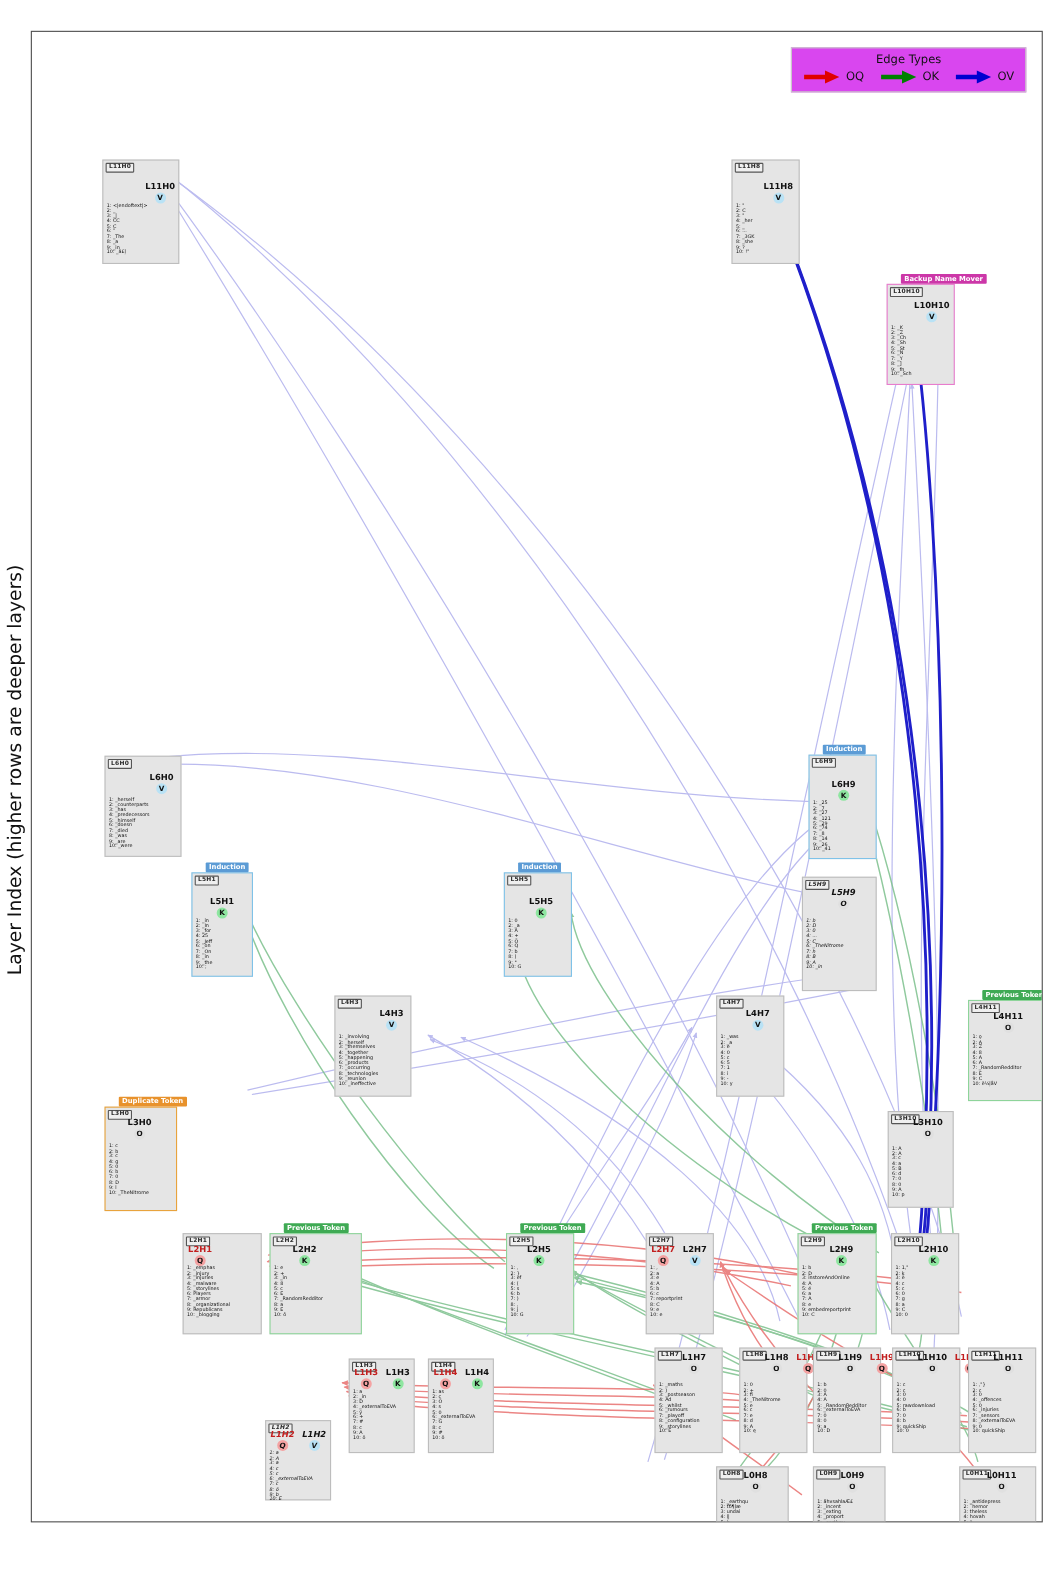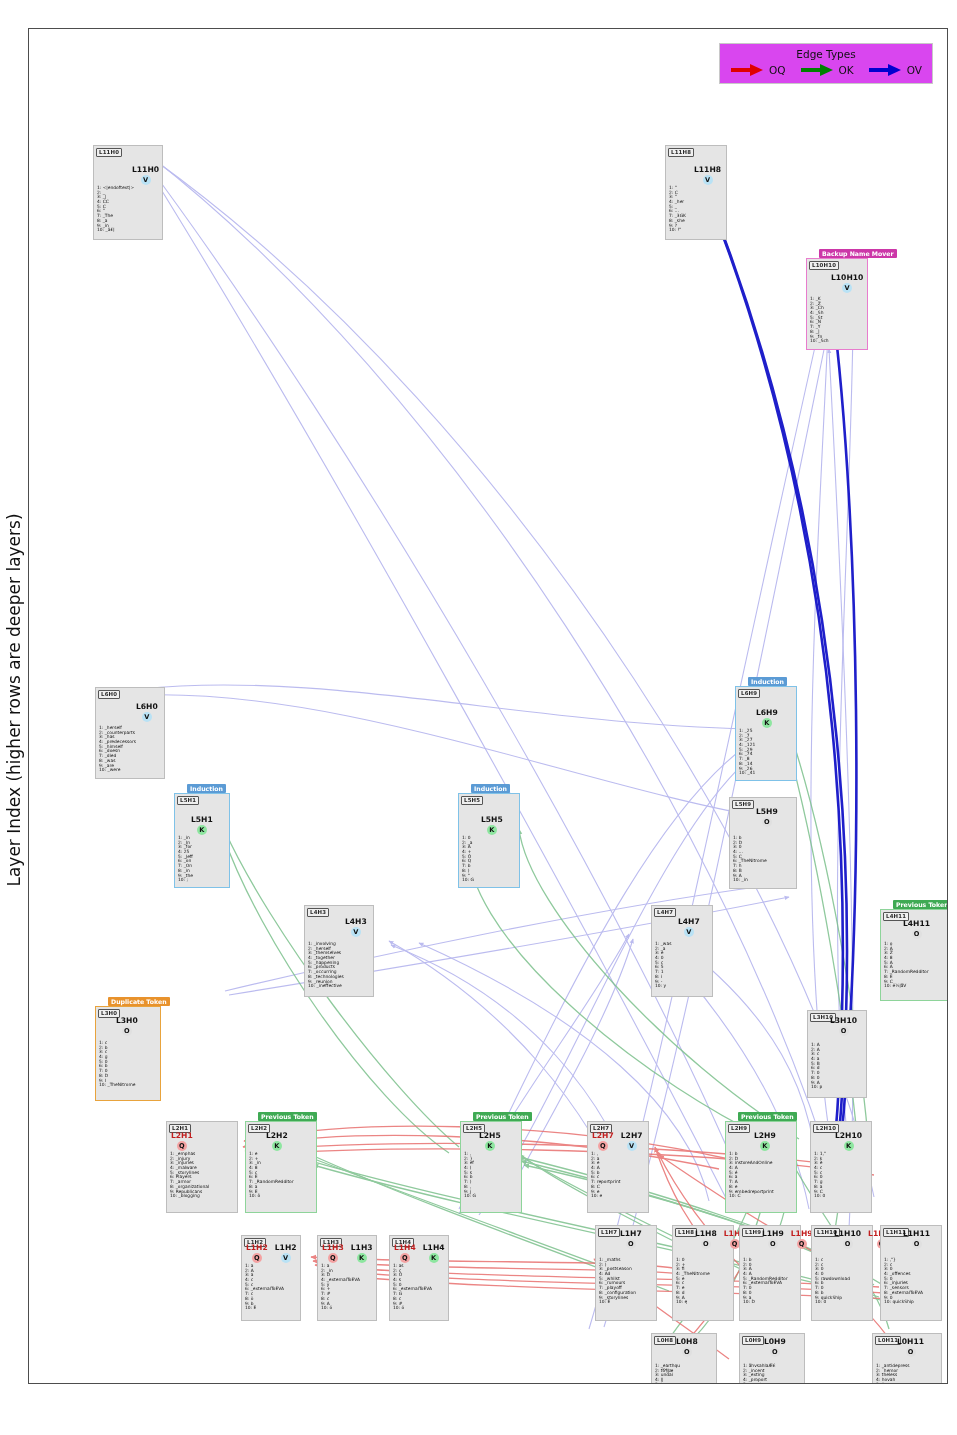--- a/index.html
+++ b/index.html
@@ -355,21 +355,21 @@
             <div>3: A</div>
             <div>4: +</div>
             <div>5: Ö</div>
             <div>6: Q</div>
             <div>7: b</div>
             <div>8: )</div>
             <div>9: °</div>
             <div>10: G</div>
           </div>
         </div>
-        <div class="node" style="left: 700px; top: 768px; width: 68px; height: 92px;">
+        <div class="node" style="left: 700px; top: 768px; width: 68px; height: 104px; font-style: italic;">
           <div class="hdr">L5H9</div>
           <div class="badges" style="left: 26px; top: 10px;">
             <div class="bgrp o">
               <span class="bname">L5H9</span>
               <span class="bdot">O</span>
             </div>
           </div>
           <div class="toks" style="top: 38px;">
             <div>1: b</div>
             <div>2: D</div>
@@ -504,21 +504,21 @@
             <div>3: _injuries</div>
             <div>4: _malware</div>
             <div>5: _storylines</div>
             <div>6: Players</div>
             <div>7: _armor</div>
             <div>8: _organizational</div>
             <div>9: Republicans</div>
             <div>10: _blogging</div>
           </div>
         </div>
-        <div class="node role-previous" style="left: 216px; top: 1092px; width: 72px; height: 92px;">
+        <div class="node role-previous" style="left: 216px; top: 1092px; width: 84px; height: 92px;">
           <div class="rolelab previous" style="left: 12px; top: -10px;">Previous Token</div>
           <div class="hdr">L2H2</div>
           <div class="badges" style="left: 20px; top: 10px;">
             <div class="bgrp k">
               <span class="bname">L2H2</span>
               <span class="bdot">K</span>
             </div>
           </div>
           <div class="toks" style="top: 30px;">
             <div>1: e</div>
@@ -616,21 +616,21 @@
             <div>3: è</div>
             <div>4: c</div>
             <div>5: c</div>
             <div>6: 0</div>
             <div>7: g</div>
             <div>8: a</div>
             <div>9: C</div>
             <div>10: 0</div>
           </div>
         </div>
-        <div class="node" style="left: 212px; top: 1206px; width: 60px; height: 86px;">
+        <div class="node" style="left: 212px; top: 1262px; width: 60px; height: 73px; font-style: italic;">
           <div class="hdr">L1H2</div>
           <div class="badges" style="left: 4px; top: 8px;">
             <div class="bgrp q">
               <span class="bname">L1H2</span>
               <span class="bdot">Q</span>
             </div>
             <div class="bgrp v">
               <span class="bname">L1H2</span>
               <span class="bdot">V</span>
             </div>

